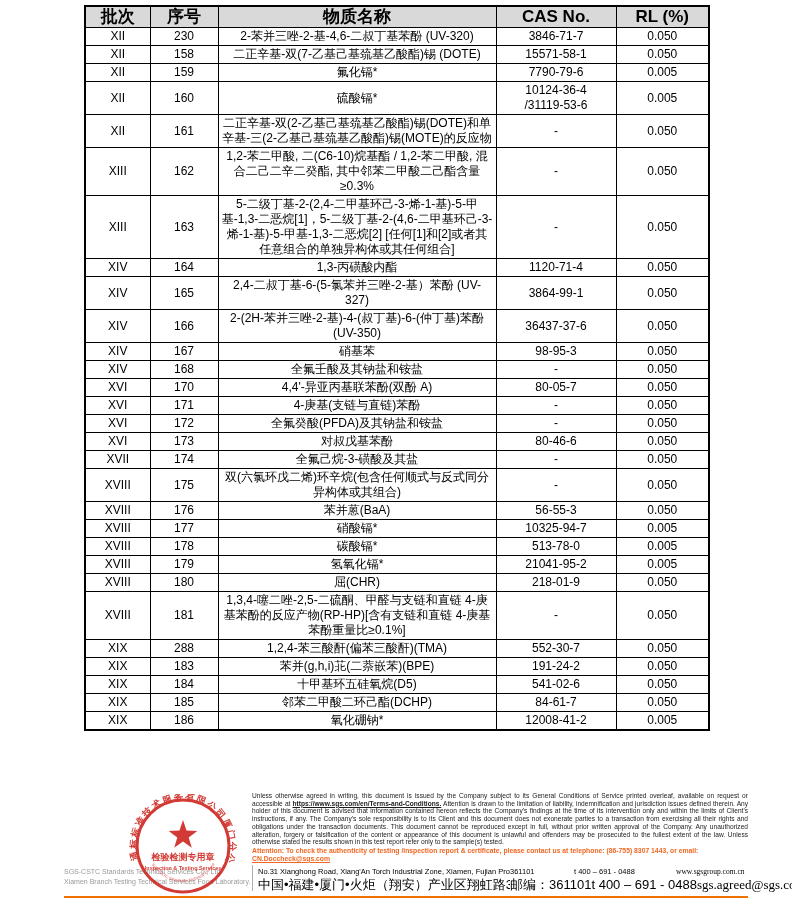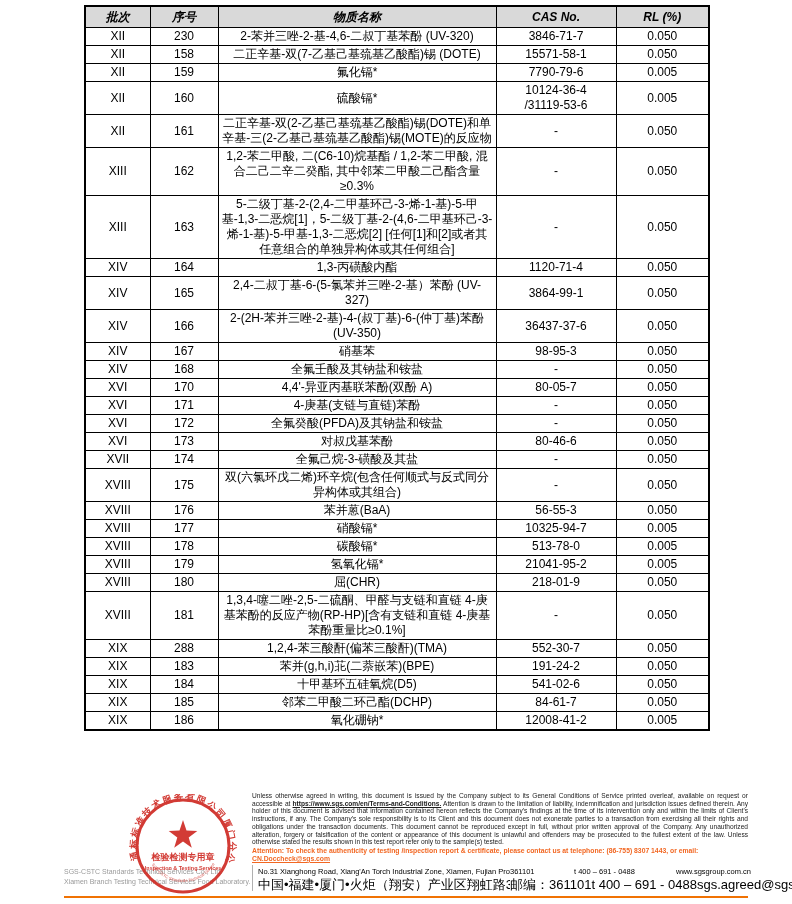--- a/index.html
+++ b/index.html
@@ -4,41 +4,41 @@
 <style>
   html,body{margin:0;padding:0;background:#ffffff;}
   .page{position:relative;width:792px;height:904px;background:#fff;overflow:hidden;
         font-family:"Liberation Sans",sans-serif;color:#000;}
 
   
   table.data{border-collapse:collapse;position:absolute;top:5px;left:84px;width:624px;
              table-layout:fixed;border:2px solid #000;}
   table.data th, table.data td{border:1px solid #000;padding:1px 3px;text-align:center;
              vertical-align:middle;font-size:12px;line-height:15px;word-break:break-word;}
-  table.data th{background:#d9d9d9;font-weight:bold;font-size:12px;line-height:18px;padding:1px 2px;font-style:italic;}
+  table.data th{background:#d9d9d9;font-weight:bold;font-size:17px;line-height:18px;padding:1px 2px;}
   td.cas{white-space:pre-line;}
 
   
   .footer{position:absolute;top:792px;left:64px;width:684px;}
   .footer-body{display:flex;align-items:flex-start;}
   .stamp-area{position:relative;width:188px;height:102px;flex-shrink:0;}
   .company-lines{position:absolute;left:0;bottom:8px;z-index:1;color:#9a9a9a;
                  font-size:7px;line-height:9.5px;white-space:nowrap;}
   .stamp-svg{position:absolute;left:58px;top:2px;z-index:2;opacity:.92;}
   .legal{flex:1;min-width:0;}
   .disclaimer{font-size:6.6px;line-height:7.7px;text-align:justify;color:#1b1b1b;margin:0 0 1px 0;}
   .disclaimer .lnk{text-decoration:underline;font-weight:bold;}
   .attention{font-size:6.8px;line-height:8px;font-weight:bold;margin:1px 0 2px 0;}
   .attention .lnk{text-decoration:underline;}
   .addr-block{border-left:1px solid #b0b0b0;padding-left:5px;}
   .addr-row{display:flex;line-height:13px;font-size:7.5px;white-space:nowrap;}
   .addr-row .addr{flex:0 0 252px;overflow:hidden;}
   .addr-row .code{flex:0 0 64px;}
   .addr-row .phone{flex:0 0 102px;}
-  .addr-row .web{flex:1;}
+  .addr-row .web{flex:1;font-family:Liberation Serif, serif;}
   .addr-row.cn{font-size:13px;}
   .footer-rule{margin-top:2px;border-top:2.5px solid #f07203;}
 </style>
 </head>
 <body>
 
 <div class="page">
 
   <table class="data">
     <colgroup>

